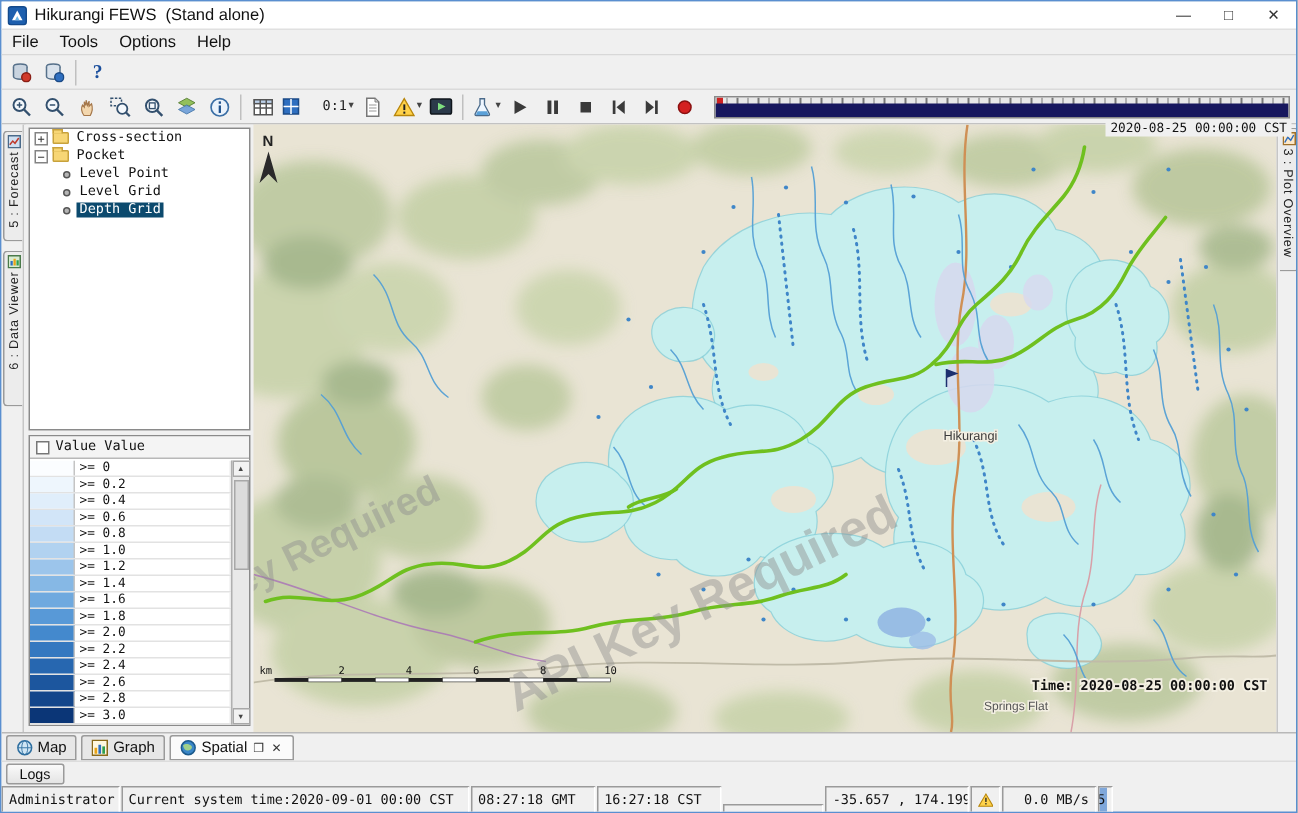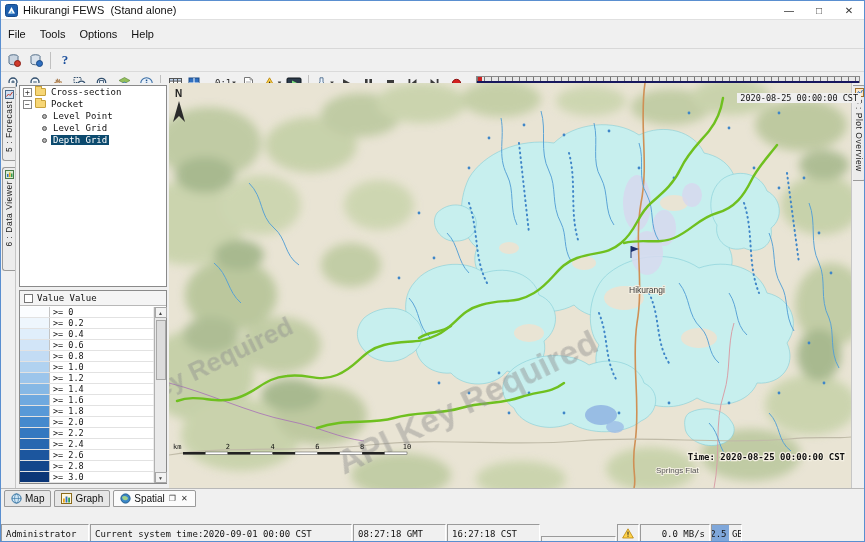--- a/index.html
+++ b/index.html
@@ -8,21 +8,21 @@
   .window{position:relative;width:865px;height:542px;background:#f0f0f0;overflow:hidden;border:1px solid #5a8fd0;}
 
   
   .titlebar{height:19px;background:#ffffff;display:flex;align-items:center;border-bottom:1px solid #e0e0e0;}
   .app-icon{width:13px;height:13px;margin:0 5px 0 4px;flex:0 0 auto;}
   .title-text{font-size:11px;color:#111;white-space:pre;text-align:center;}
   .win-controls{margin-left:auto;display:flex;height:100%;}
   .win-btn{width:30px;height:100%;display:flex;align-items:center;justify-content:center;font-size:10px;color:#333;}
 
   
-  .menubar{height:29px;display:flex;align-items:center;background:#f0f0f0;border-bottom:1px solid #d8d8d8;}
+  .menubar{height:17px;display:flex;align-items:center;background:#f0f0f0;border-bottom:1px solid #d8d8d8;}
   .menu-item{padding:0 7px;height:100%;display:flex;align-items:center;font-size:11px;}
 
   
   .toolbar{display:flex;align-items:center;background:#f0f0f0;padding-left:2px;}
   .toolbar1{height:23px;border-bottom:1px solid #dadada;}
   .toolbar2{height:23px;border-bottom:1px solid #c2c2c2;position:relative;}
   .tb-btn{min-width:22px;height:20px;display:flex;align-items:center;justify-content:center;border:1px solid transparent;gap:1px;padding:0 1px;}
   .sep{width:1px;height:17px;background:#c0c0c0;margin:0 3px;flex:0 0 auto;}
   .caret{font-size:7px;color:#444;line-height:6px;}
   .scale-text{font-size:9px;font-family:"DejaVu Sans Mono",monospace;color:#222;padding-left:14px;}
@@ -625,27 +625,31 @@
       <svg class="ic" width="11" height="11" viewBox="0 0 11 11">
         <circle cx="5.5" cy="5.5" r="4.6" fill="#3a86c8" stroke="#1c5a8c"></circle>
         <path d="M2,4 C3.5,2.5 6,2.8 7.5,4.2 C8.5,5.2 7.8,6.8 6,7.2 C4,7.8 2.5,6.5 2,4 Z" fill="#9fd08a"></path>
       </svg>
       <span>Spatial</span>
       <span class="pane-btn">❐</span>
       <span class="pane-btn">✕</span>
     </span>
   </div>
 
+  <div class="logs-row">
+    <span class="logs-btn">Logs</span>
+  </div>
 
   <div class="statusbar">
     <span class="scell" style="width:88px;">Administrator</span>
     <span class="scell" style="width:262px;">Current system time:2020-09-01 00:00 CST</span>
     <span class="scell" style="width:93px;">08:27:18 GMT</span>
     <span class="scell" style="width:93px;">16:27:18 CST</span>
     <span class="scell" style="width:75px;margin-top:12px;">Stand alone</span>
+    <span class="scell" style="width:107px;">-35.657 , 174.199</span>
     <span class="scell" style="width:22px;justify-content:center;">
       <svg class="ic" width="12" height="11" viewBox="0 0 12 11">
         <path d="M6,0.8 L11.4,10 L0.6,10 Z" fill="#ffd24a" stroke="#b8860b" stroke-width="0.8"></path>
         <rect x="5.5" y="3.6" width="1" height="3.2" fill="#222"></rect>
         <rect x="5.5" y="7.6" width="1" height="1.1" fill="#222"></rect>
       </svg>
     </span>
     <span class="scell" style="width:70px;justify-content:flex-end;">0.0 MB/s</span>
     <span class="scell" style="flex:1;justify-content:center;">
       <span class="mem-fill"></span>

